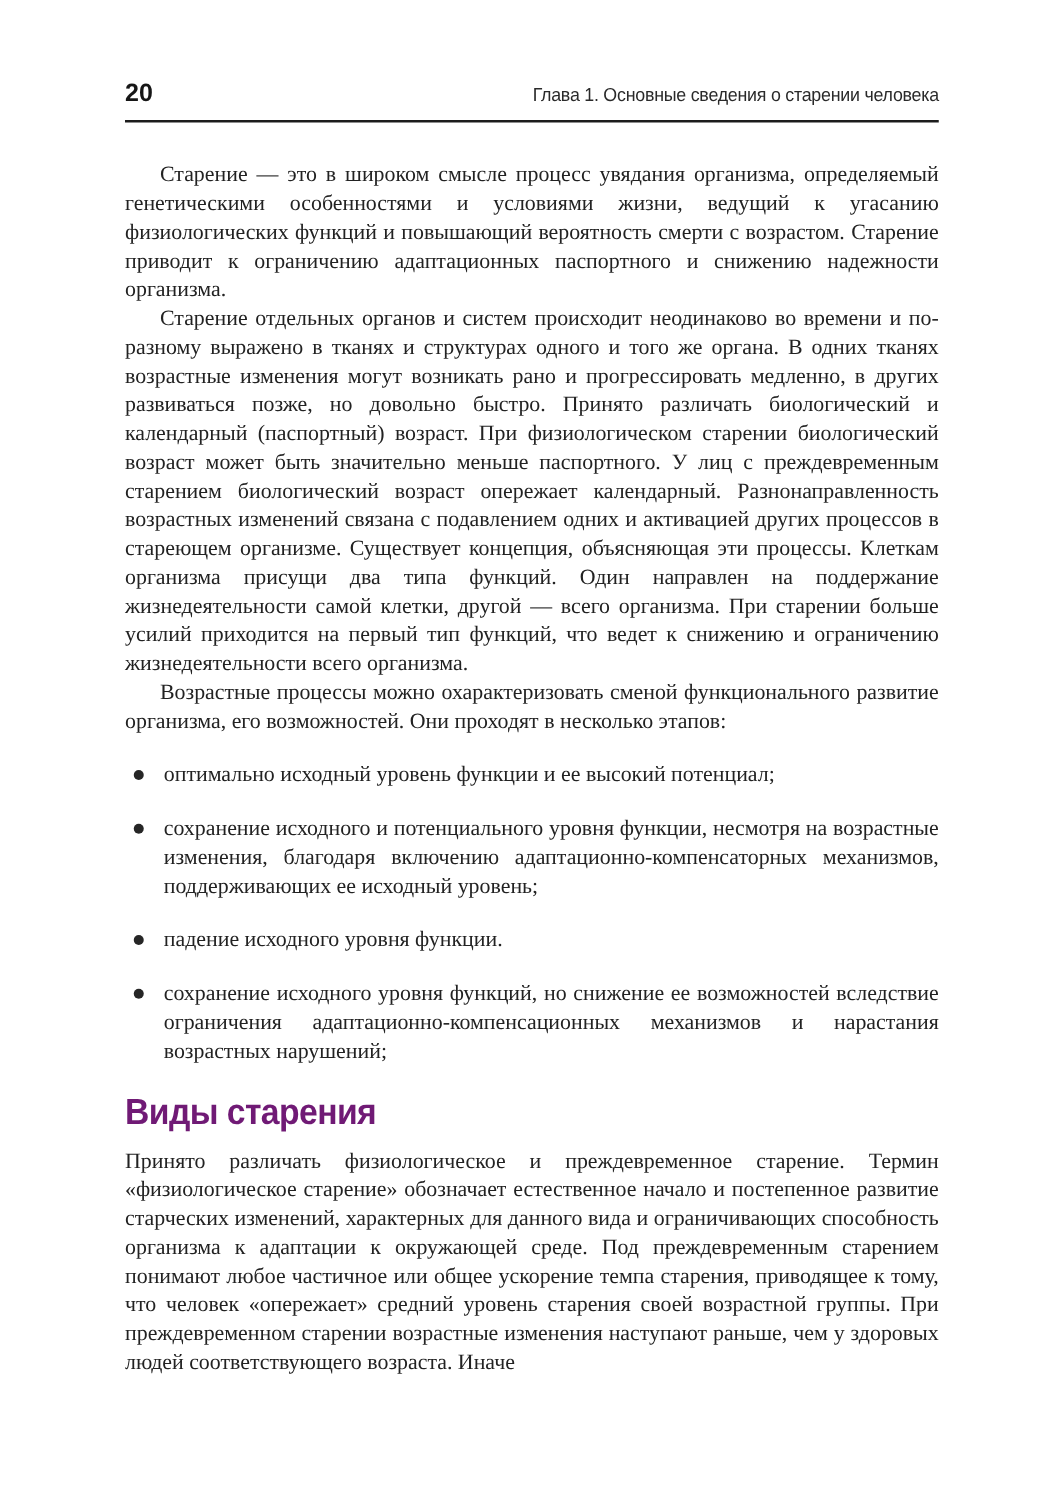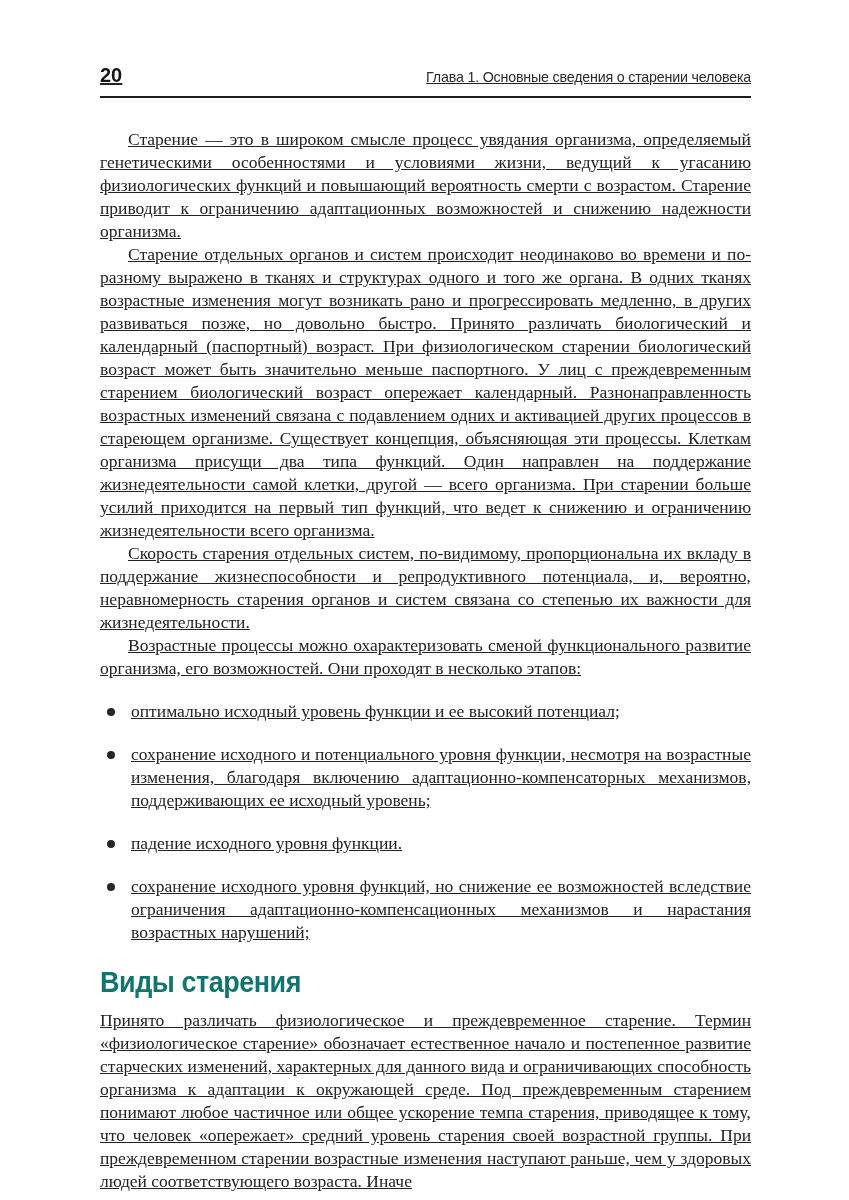--- a/index.html
+++ b/index.html
@@ -13,21 +13,20 @@
     height: 1200px;
     background: #ffffff;
     overflow: hidden;
     color: #222222;
   }
   .inner {
     position: absolute;
     left: 100px;
     top: 0;
     width: 651px;
-    text-decoration: underline;
   }
   .page-header {
     display: flex;
     justify-content: space-between;
     align-items: baseline;
     padding-top: 64px;
     font-family: "Liberation Sans", sans-serif;
   }
   .page-num {
     font-size: 20px;
@@ -81,44 +80,43 @@
     height: 8px;
     border-radius: 50%;
     background: #262626;
   }
   h2.section-heading {
     margin: 27px 0 15px 0;
     font-family: "Liberation Sans", sans-serif;
     font-size: 29px;
     font-weight: 700;
     letter-spacing: -0.5px;
-    color: #0f766e;
+    color: #701a75;
   }
   h2.section-heading span {
     display: inline-block;
     transform: scaleX(0.93);
     transform-origin: left center;
   }
 </style>
 </head>
 <body>
 
 <div class="page">
   <div class="inner">
 
     <header class="page-header">
       <span class="page-num">20</span>
       <span class="running-head">Глава 1. Основные сведения о старении человека</span>
     </header>
     <div class="rule"></div>
 
     <main>
-      <p class="indent">Старение — это в широком смысле процесс увядания организма, определяемый генетическими особенностями и условиями жизни, ведущий к угасанию физиологических функций и повышающий вероятность смерти с возрастом. Старение приводит к ограничению адаптационных возможностей и снижению надежности организма.</p>
+      <p class="indent">Старение — это в широком смысле процесс увядания организма, определяемый генетическими особенностями и условиями жизни, ведущий к угасанию физиологических функций и повышающий вероятность смерти с возрастом. Старение приводит к ограничению адаптационных паспортного и снижению надежности организма.</p>
       <p class="indent">Старение отдельных органов и систем происходит неодинаково во времени и по-разному выражено в тканях и структурах одного и того же органа. В одних тканях возрастные изменения могут возникать рано и прогрессировать медленно, в других развиваться позже, но довольно быстро. Принято различать биологический и календарный (паспортный) возраст. При физиологическом старении биологический возраст может быть значительно меньше паспортного. У лиц с преждевременным старением биологический возраст опережает календарный. Разнонаправленность возрастных изменений связана с подавлением одних и активацией других процессов в стареющем организме. Существует концепция, объясняющая эти процессы. Клеткам организма присущи два типа функций. Один направлен на поддержание жизнедеятельности самой клетки, другой — всего организма. При старении больше усилий приходится на первый тип функций, что ведет к снижению и ограничению жизнедеятельности всего организма.</p>
-      <p class="indent">Скорость старения отдельных систем, по-видимому, пропорциональна их вкладу в поддержание жизнеспособности и репродуктивного потенциала, и, вероятно, неравномерность старения органов и систем связана со степенью их важности для жизнедеятельности.</p>
       <p class="indent">Возрастные процессы можно охарактеризовать сменой функционального развитие организма, его возможностей. Они проходят в несколько этапов:</p>
 
       <ul class="stages">
         <li>
           <span class="bullet"></span>
           <span>оптимально исходный уровень функции и ее высокий потенциал;</span>
         </li>
         <li>
           <span class="bullet"></span>
           <span>сохранение исходного и потенциального уровня функции, несмотря на возрастные изменения, благодаря включению адаптационно-компенсаторных механизмов, поддерживающих ее исходный уровень;</span>

